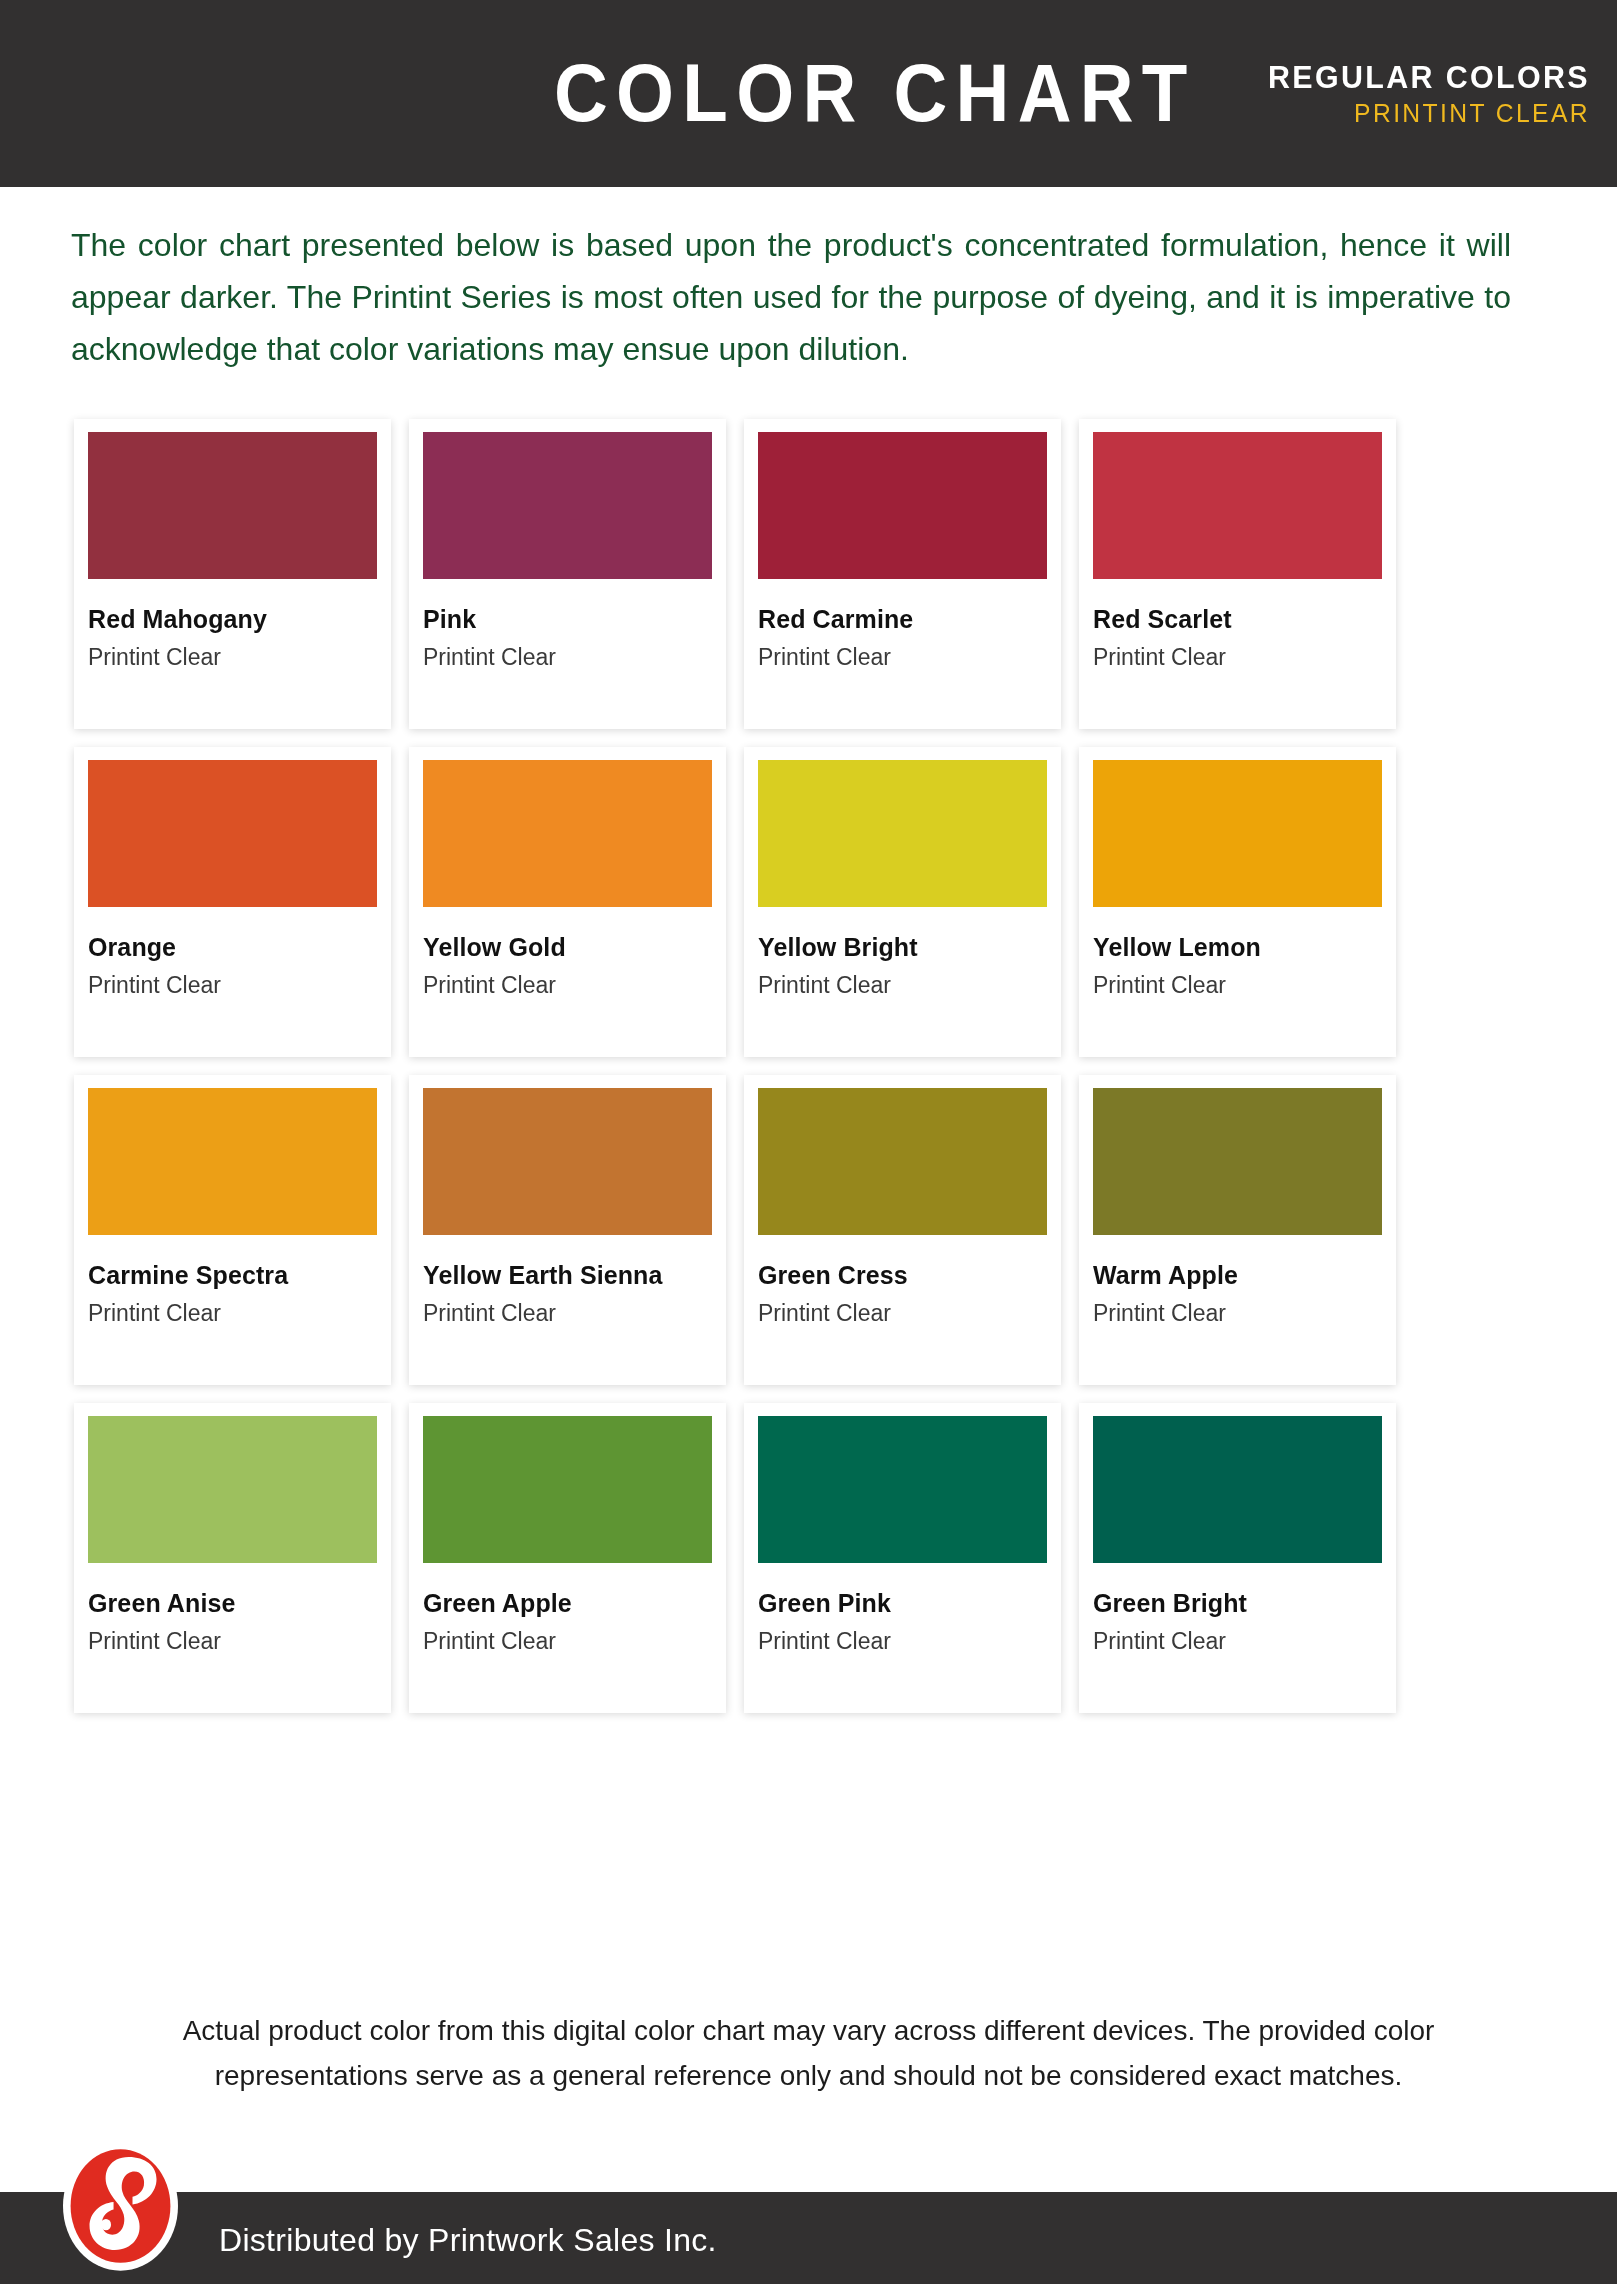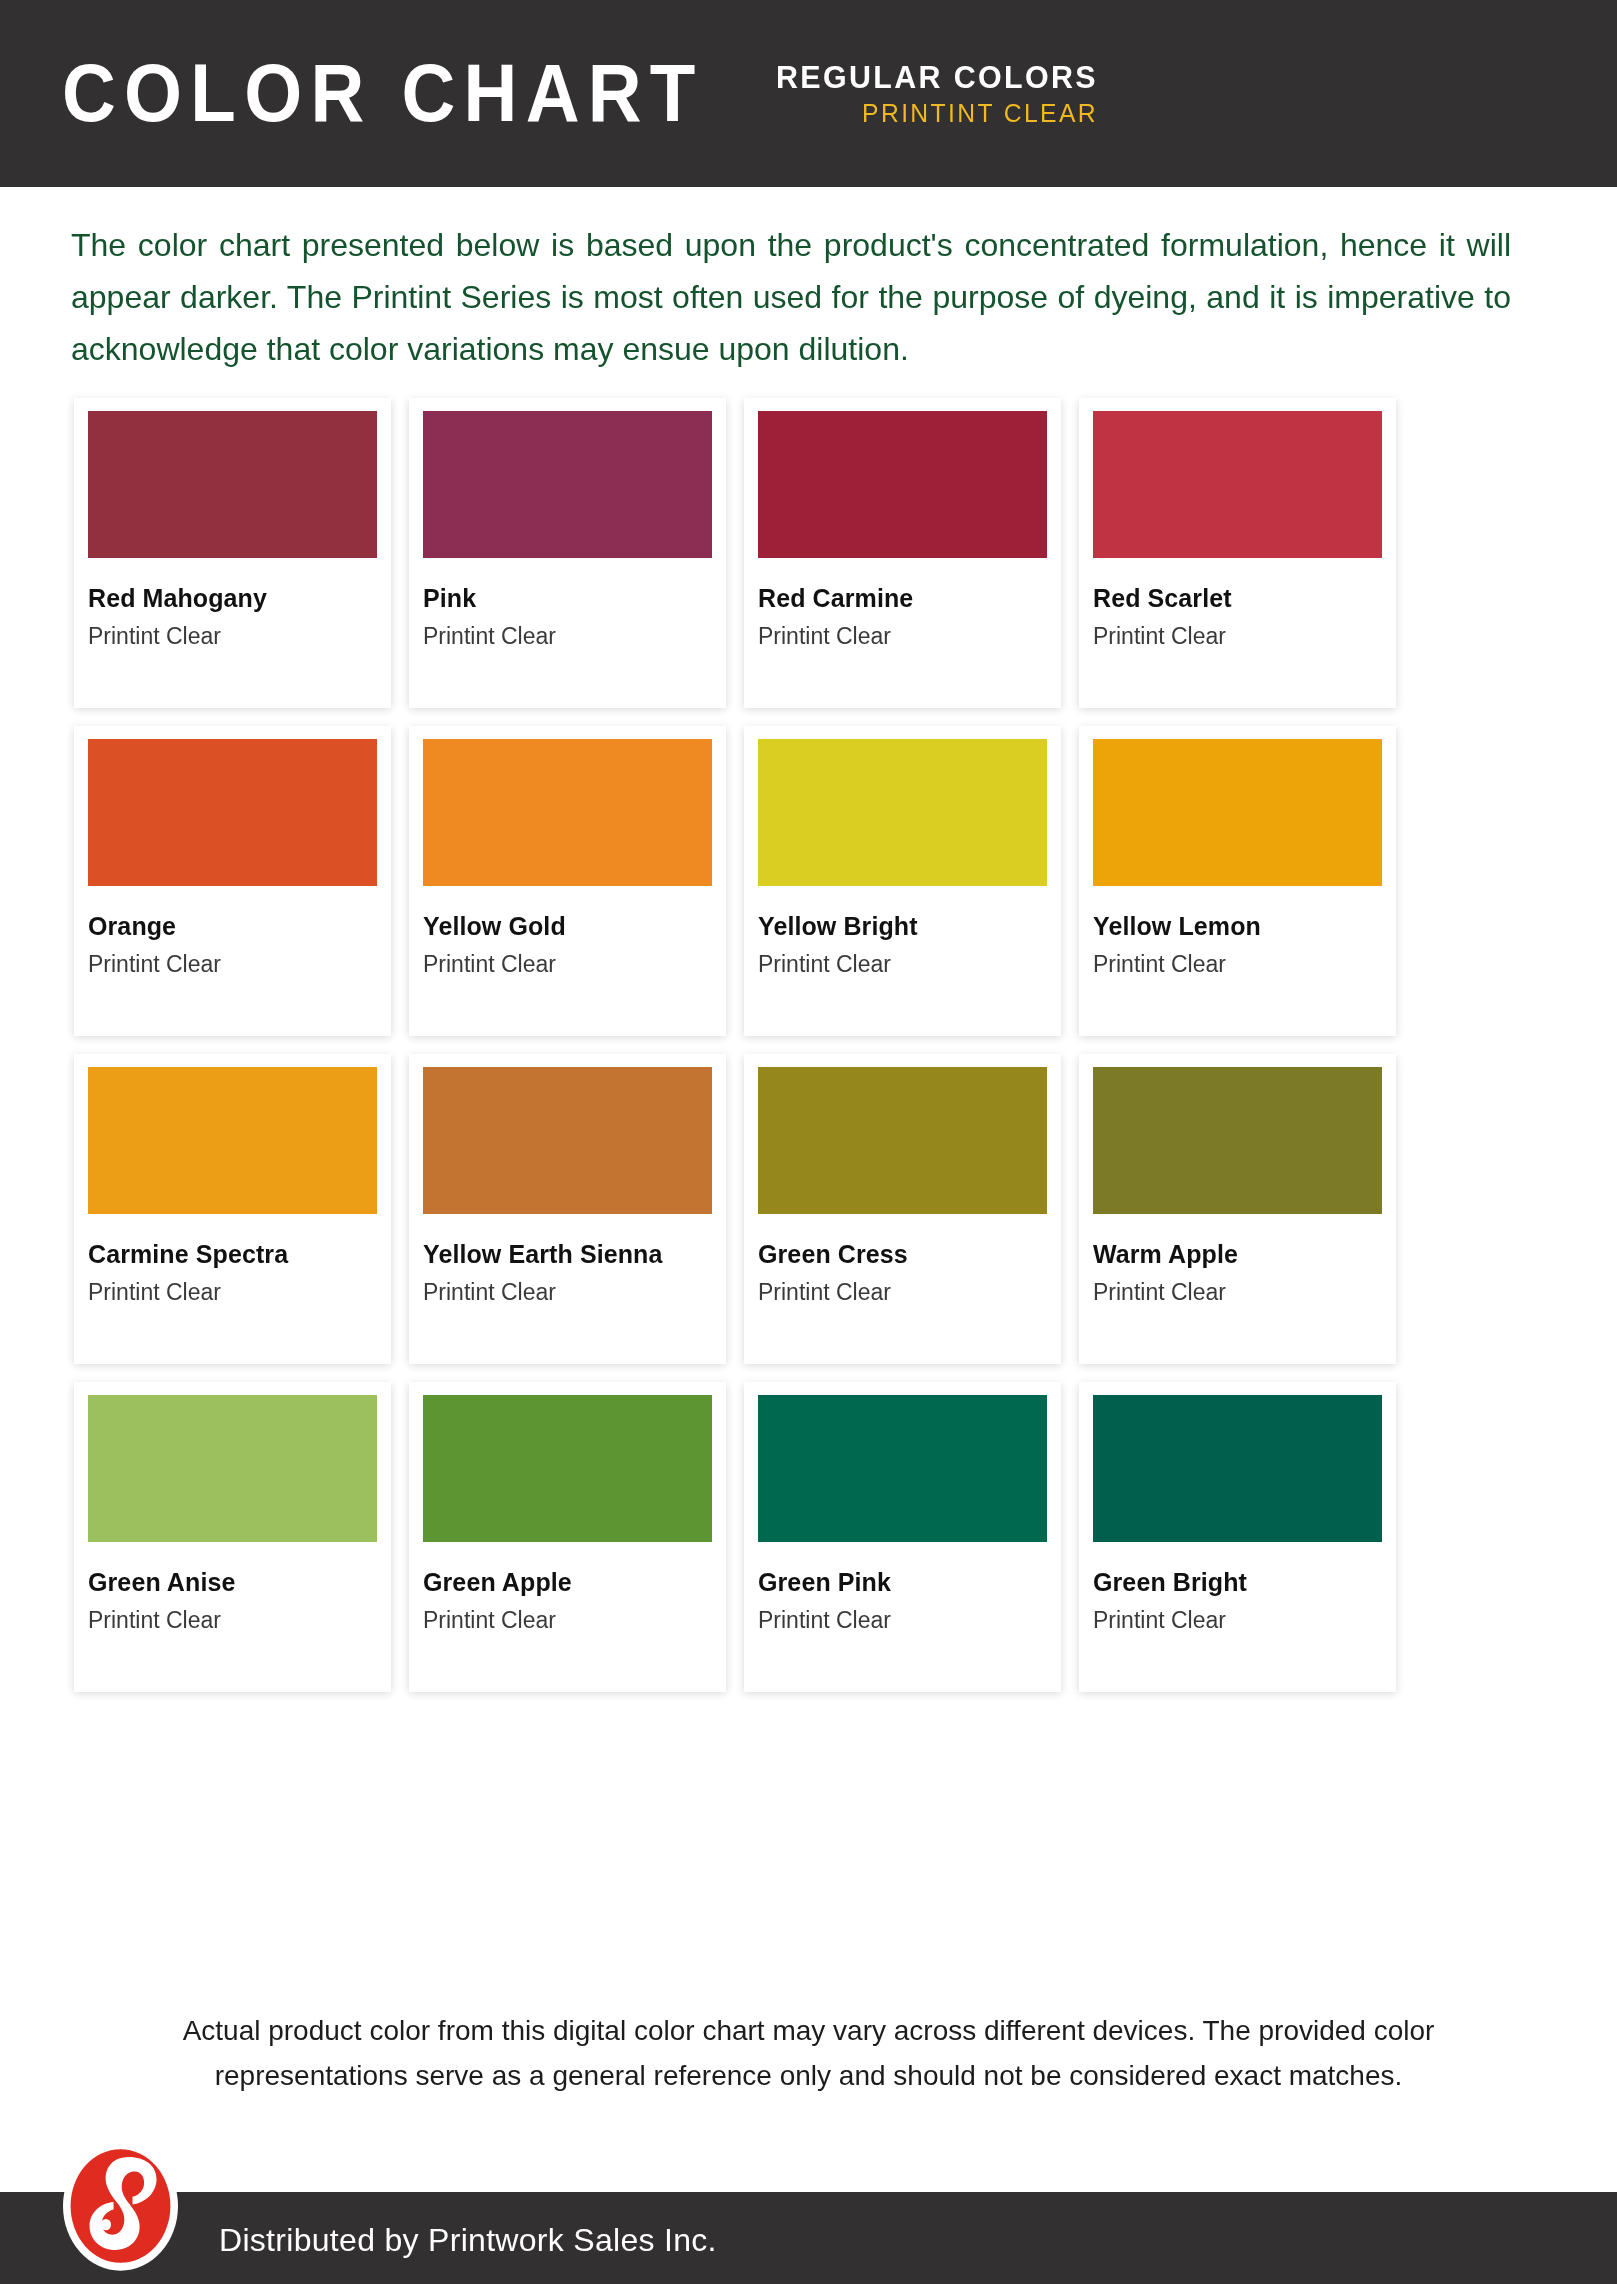--- a/index.html
+++ b/index.html
@@ -9,21 +9,21 @@
     font-family:"Liberation Sans", sans-serif;
     overflow:hidden;
   }
   .page { position:relative; width:1618px; height:2284px; background:#fff; }
 
   
   .header {
     position:absolute; left:0; top:0;
     width:1618px; height:187px;
     background:#323030;
-    display:flex; align-items:center; justify-content:flex-start;
+    display:flex; align-items:center; justify-content:flex-end;
   }
   .header-title {
     margin-left:62px;
     color:#ffffff;
     font-size:81px;
     font-weight:bold;
     letter-spacing:9px;
     line-height:1;
     transform:scaleX(0.92);
     transform-origin:left center;
@@ -61,21 +61,21 @@
     width:1440px;
     color:#14532d;
     font-size:32px;
     line-height:1.62;
     text-align:justify;
   }
 
   
   .grid {
     position:absolute;
-    left:74px; top:398px;
+    left:74px; top:419px;
     width:1478px;
     display:grid;
     grid-template-columns:repeat(4, 317px);
     column-gap:65px;
     row-gap:25px;
     gap:18px;
   }
   .swatch-card {
     width:317px; height:310px;
     background:#ffffff;

